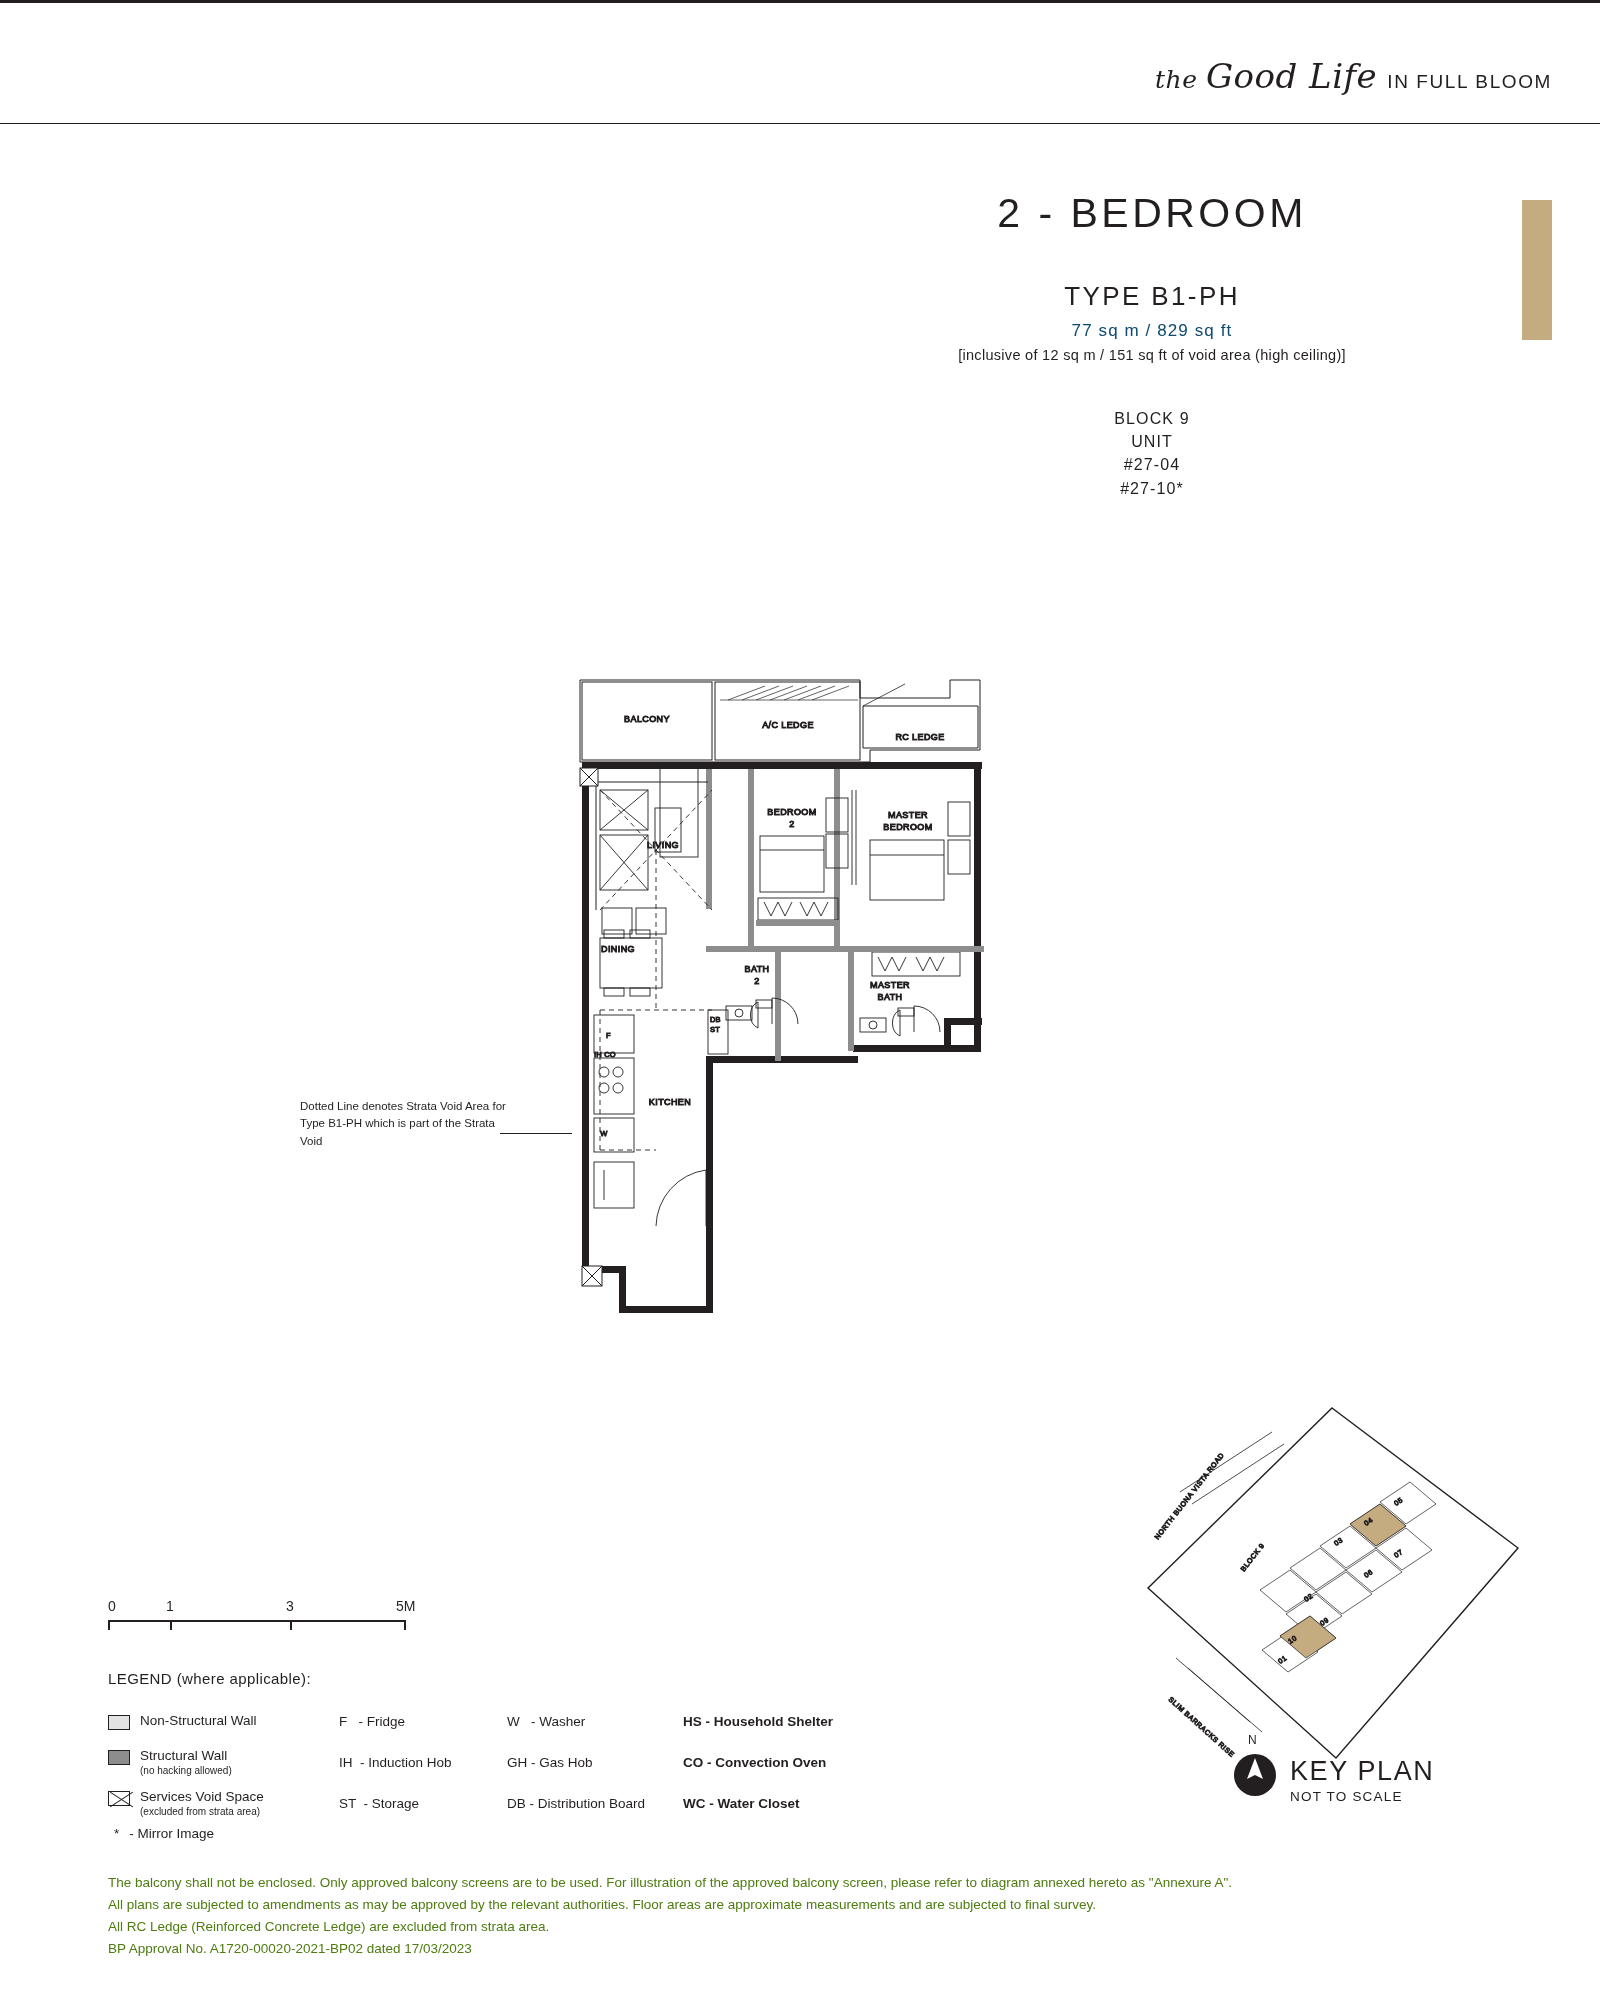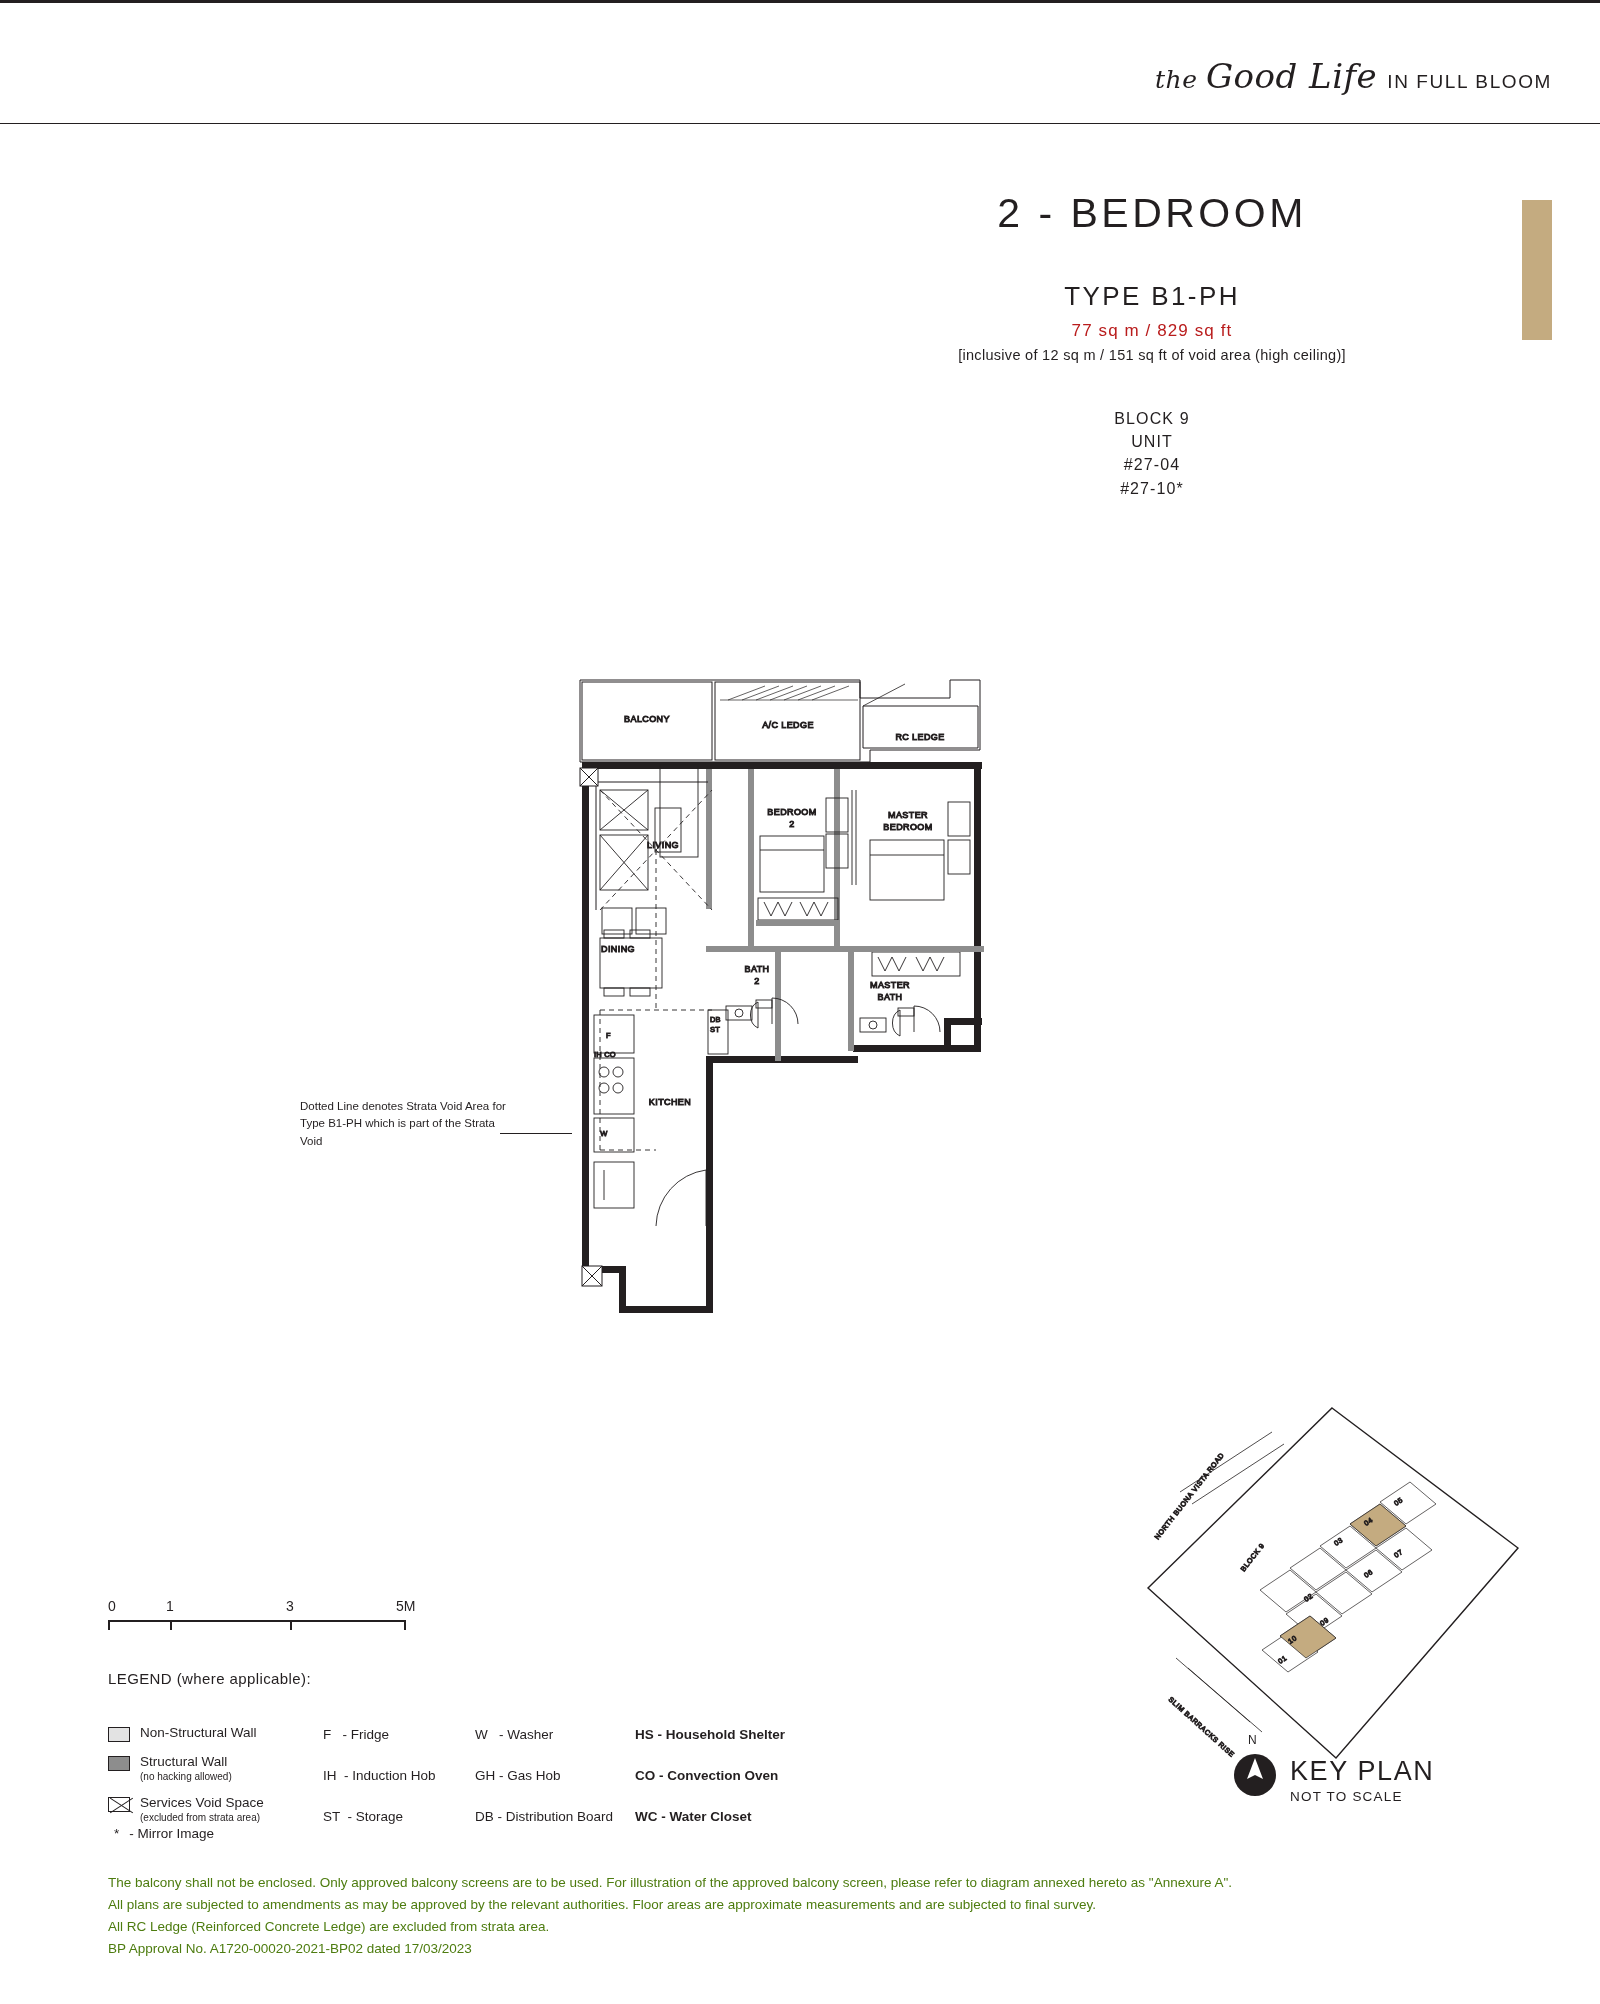--- a/index.html
+++ b/index.html
@@ -75,21 +75,21 @@
   .type-label {
     font-size: 26px;
     letter-spacing: 2.4px;
     margin-top: 44px;
     color: #231f20;
   }
   .area-line {
     font-size: 17px;
     letter-spacing: 1.1px;
     margin-top: 9px;
-    color: #b91c1c;
+    color: #0c4a6e;
   }
   .area-sub {
     font-size: 14.5px;
     letter-spacing: 0.3px;
     margin-top: 6px;
     color: #231f20;
   }
   .block-line {
     font-size: 16px;
     letter-spacing: 1.1px;
@@ -180,22 +180,23 @@
     font-size: 15px;
     letter-spacing: 0.4px;
     margin-bottom: 14px;
   }
   .legend-grid {
     position: relative;
     font-size: 13.5px;
   }
   .legend-row {
     display: flex;
-    align-items: flex-end;
+    align-items: center;
     height: 41px;
+    gap: 16px;
   }
   .legend-col1 { width: 215px; display: flex; align-items: flex-start; gap: 10px; }
   .legend-col2 { width: 152px; }
   .legend-col3 { width: 160px; }
   .legend-col4 { width: 240px; font-weight: bold; }
   .swatch {
     width: 22px; height: 15px;
     border: 1px solid #231f20;
     box-sizing: border-box;
     margin-top: 2px;

